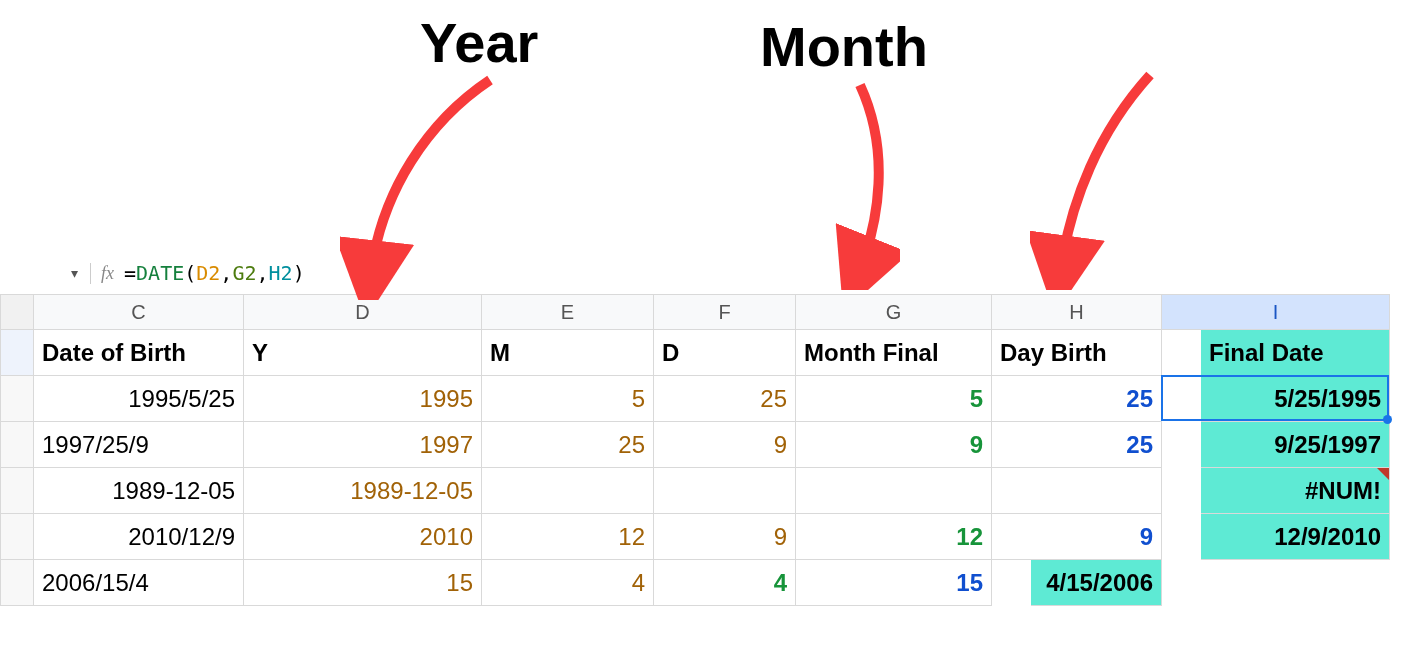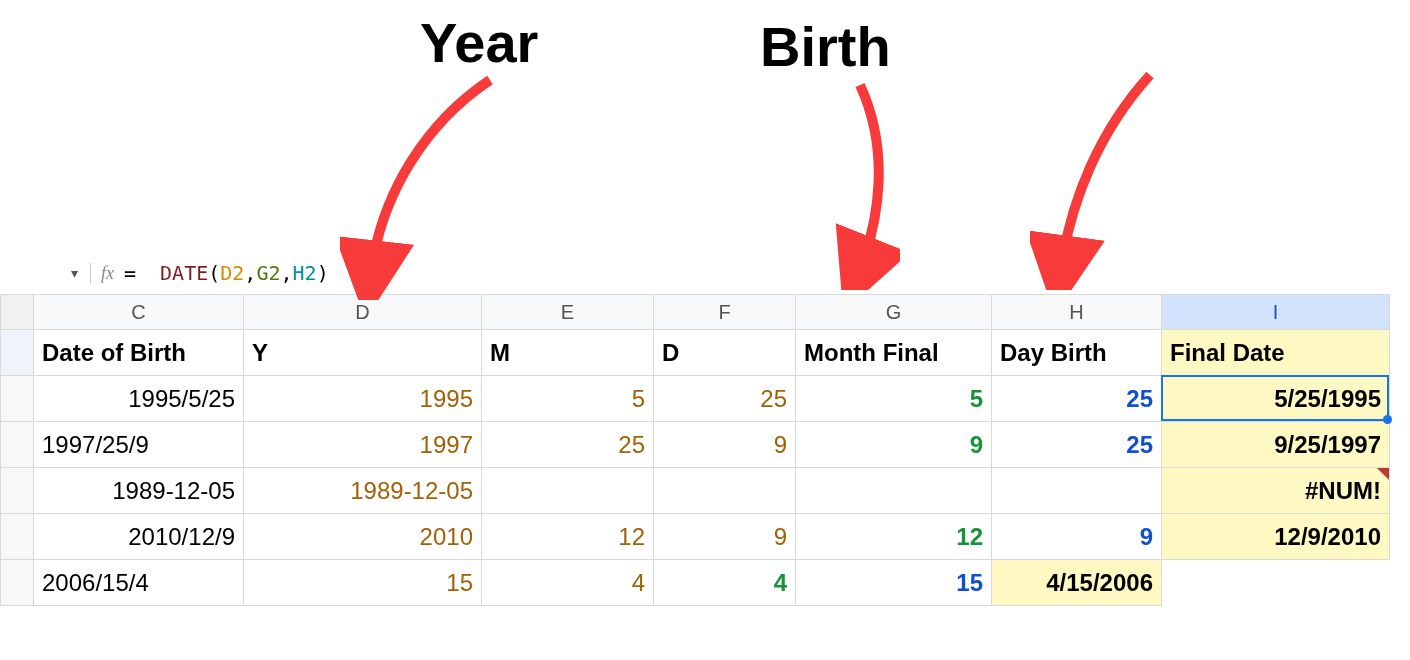--- a/index.html
+++ b/index.html
@@ -58,21 +58,21 @@
     color: #888;
     font-size: 18px;
     padding: 0 10px 0 10px;
     border-left: 1px solid #ccc;
   }
   .formula-text {
     font-family: Consolas, Menlo, monospace;
     font-size: 20px;
     color: #000;
   }
-  .fn-name { color:#7f1d1d;margin-left:24px; }
+  .fn-name { color:#15803d; }
   .ref-d { color:#d98b00; }
   .ref-g { color:#4d7c0f; }
   .ref-h { color:#008f9e; }
 
   
   .sheet {
     position: absolute;
     top: 294px;
     left: 0;
     right: 0;
@@ -128,23 +128,24 @@
   }
 
   .al-right { justify-content:flex-end; }
   .al-left  { justify-content:flex-start; }
 
   .c-red   { color:#a16207; }
   .c-green { color:#17943a; font-weight:700; }
   .c-blue  { color:#104fcf; font-weight:700; }
 
   .yellow {
-    background:#fef9c3;
+    background:#5eead4;
     font-weight:700;
     color:#000;
+    margin-left:39px;
   }
   .yellow.al-right { justify-content:flex-end; }
 
   
   .active-cell {
     position:absolute;
     border:2px solid #1a73e8;
     pointer-events:none;
     z-index:5;
   }
@@ -166,21 +167,21 @@
     width:0;height:0;
     border-top:12px solid #c0392b;
     border-left:12px solid transparent;
   }
 </style>
 </head>
 <body>
 
 <div class="annotation-layer">
   <div class="ann-label" style="left:420px; top:10px;">Year</div>
-  <div class="ann-label" style="left:760px; top:14px;">Birth</div>
+  <div class="ann-label" style="left:760px; top:14px;">Month</div>
 
   <svg class="arrow" style="left:340px; top:70px;" width="180" height="230">
     <defs>
         <marker id="ah1" markerWidth="8" markerHeight="8" refX="4" refY="4" orient="auto">
           <path d="M0,0 L8,4 L0,8 Z" fill="#f73b3b"></path>
         </marker>
       </defs>
     <path d="M150,10 C90,50 40,120 30,210" stroke="#f73b3b" stroke-width="10" fill="none" marker-end="url(#ah1)"></path>
   </svg>
   <svg class="arrow" style="left:820px; top:80px;" width="80" height="210">

